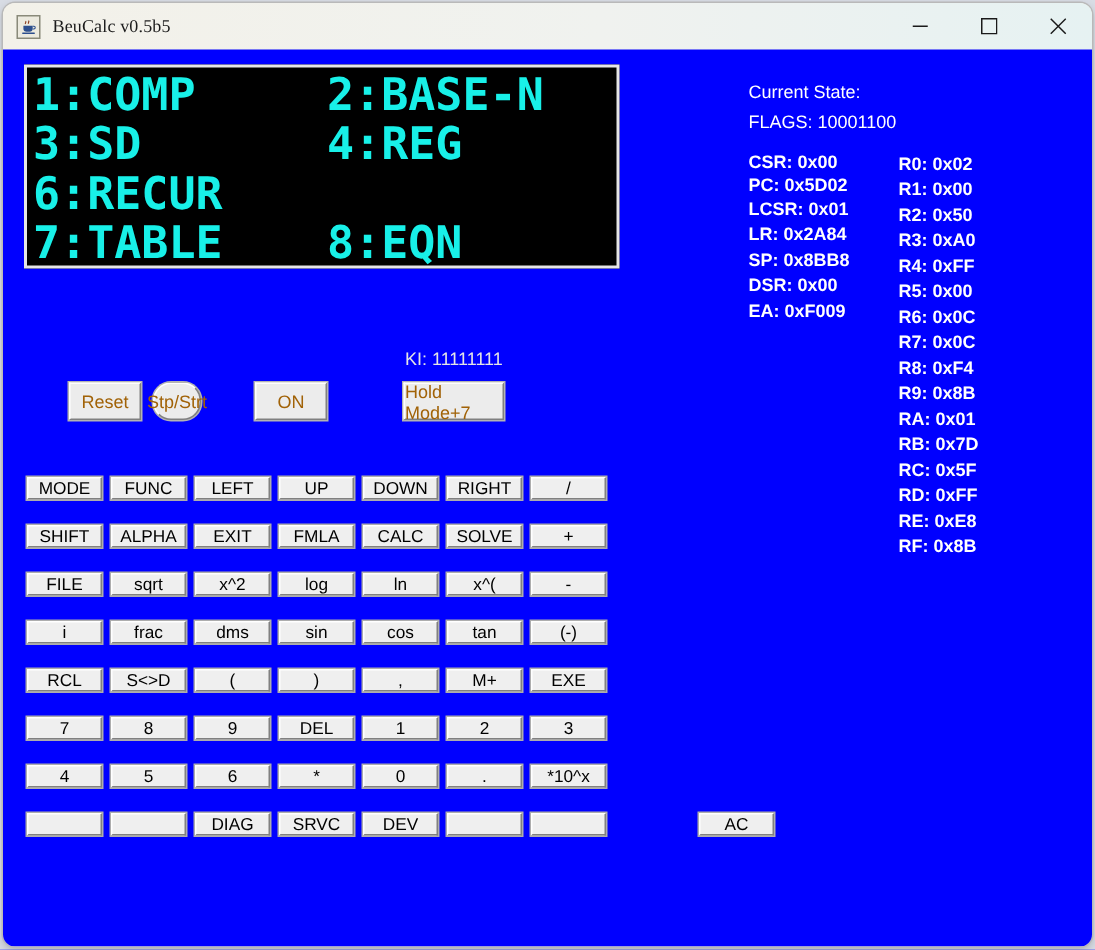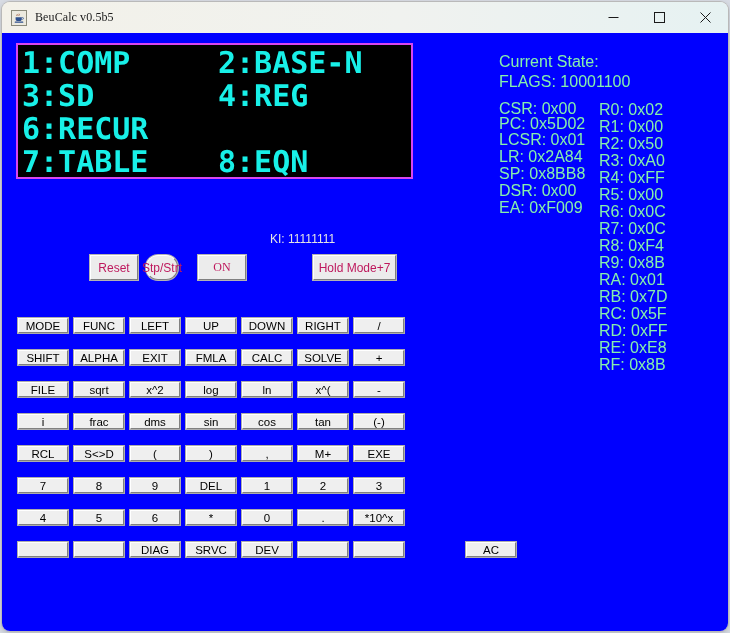--- a/index.html
+++ b/index.html
@@ -76,21 +76,21 @@
   }
 
   
   #lcd {
     position: absolute;
     left: 14px;
     top: 10px;
     width: 397px;
     height: 136px;
     background: #000000;
-    border: 2px solid #d946ef;
+    border: 2px solid #e5e5e5;
     overflow: hidden;
     box-sizing: border-box;
   }
   #lcd-grid {
     position: absolute;
     left: 4px;
     top: 2px;
     width: 420px;
   }
   .lcd-row {
@@ -123,33 +123,32 @@
 
   .ctl-btn {
     position: absolute;
     height: 25px;
     background: #ececec;
     border-top: 1px solid #ffffff;
     border-left: 1px solid #ffffff;
     border-right: 1px solid #808080;
     border-bottom: 1px solid #808080;
     box-shadow: 0 0 0 1px #b3b3b3;
-    color: #be185d;
+    color: #a16207;
     font-size: 12px;
     display: flex;
     align-items: center;
     justify-content: center;
     box-sizing: border-box;
     cursor: default;
-    margin-left: 44px;
   }
   #btn-reset   { left: 44px;  top: 222px; width: 48px; }
   #btn-stpstrt { left: 100px; top: 222px; width: 32px; border-radius: 12px; }
-  #btn-on      { left: 152px; top: 222px; width: 48px; font-family: Liberation Serif, serif; }
-  #btn-hold    { left: 267px; top: 222px; width: 83px; }
+  #btn-on      { left: 168px; top: 222px; width: 48px; }
+  #btn-hold    { left: 267px; top: 222px; width: 67px; }
 
   
   #keypad {
     position: absolute;
     left: 16px;
     top: 285px;
   }
   .key-row {
     display: flex;
     height: 26px;
@@ -180,26 +179,26 @@
     background: transparent;
     border: none;
     box-shadow: none;
   }
 
   
   #state-panel {
     position: absolute;
     left: 497px;
     top: 20px;
-    color: #86efac;
-    font-size: 16px;
+    color: #ffffff;
+    font-size: 12px;
   }
   #state-title { margin-bottom: 3px; }
   #state-flags { margin-bottom: 11px; }
-  #state-cols { display: flex; }
+  #state-cols { display: flex; font-weight: bold; }
   #state-left { width: 100px; }
   #state-right { width: 100px; }
   .state-line { height: 17px; line-height: 17px; white-space: nowrap; }
   .state-line.tight { height: 15px; line-height: 15px; }
 </style>
 </head>
 <body>
 
 <div id="window">
 

